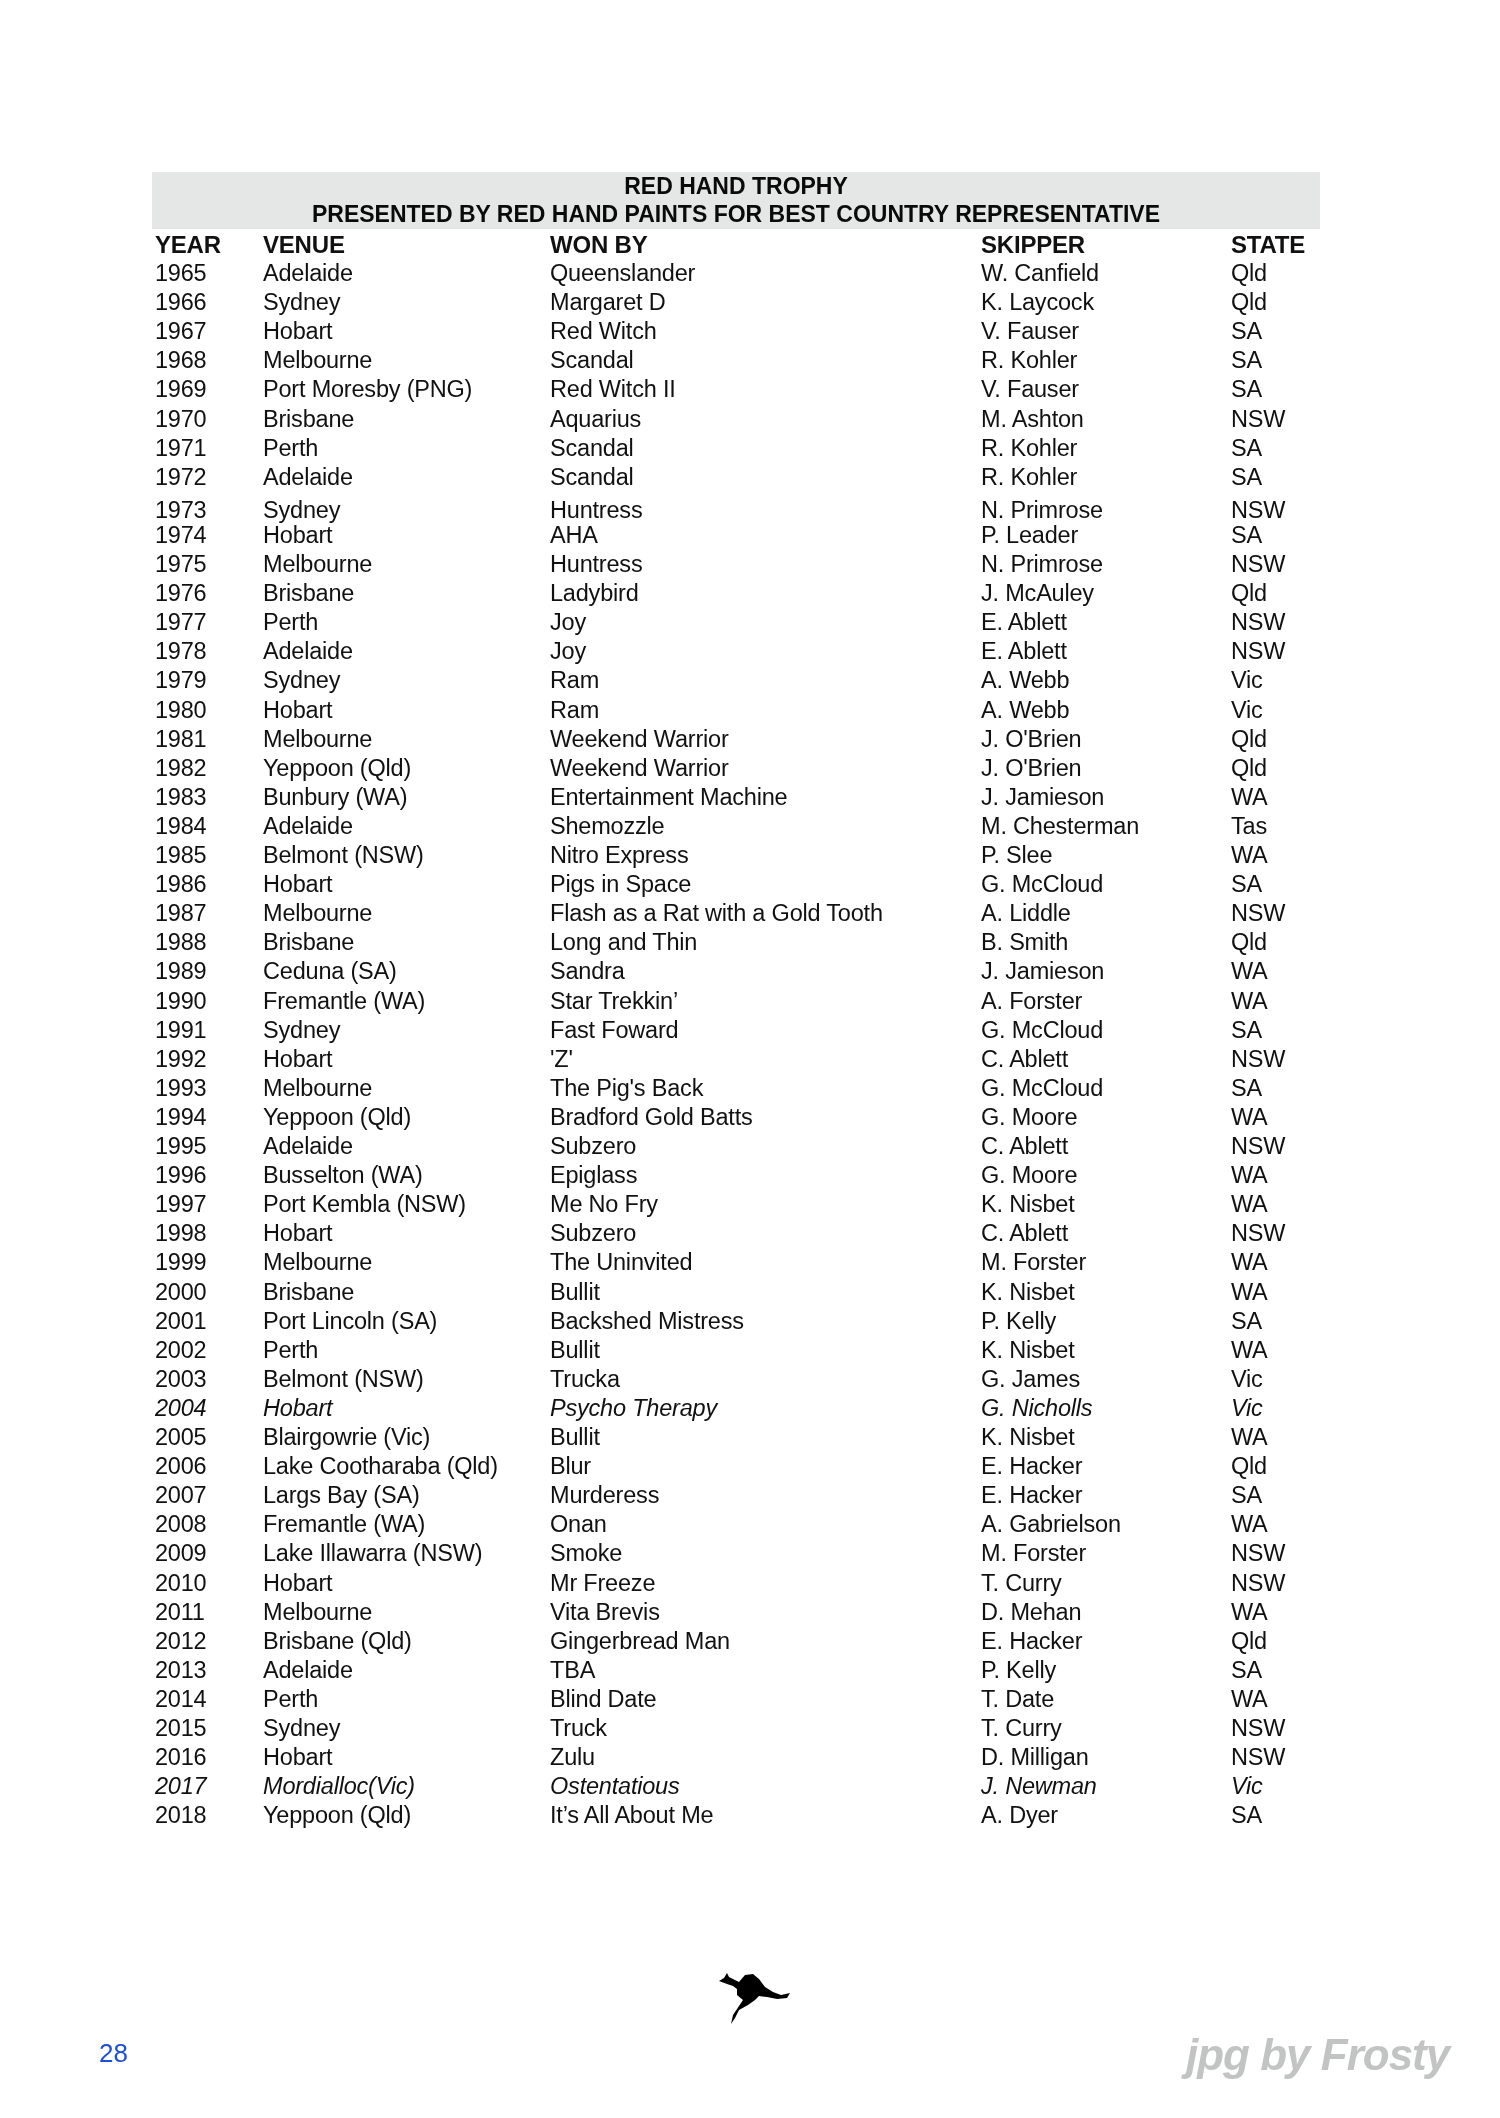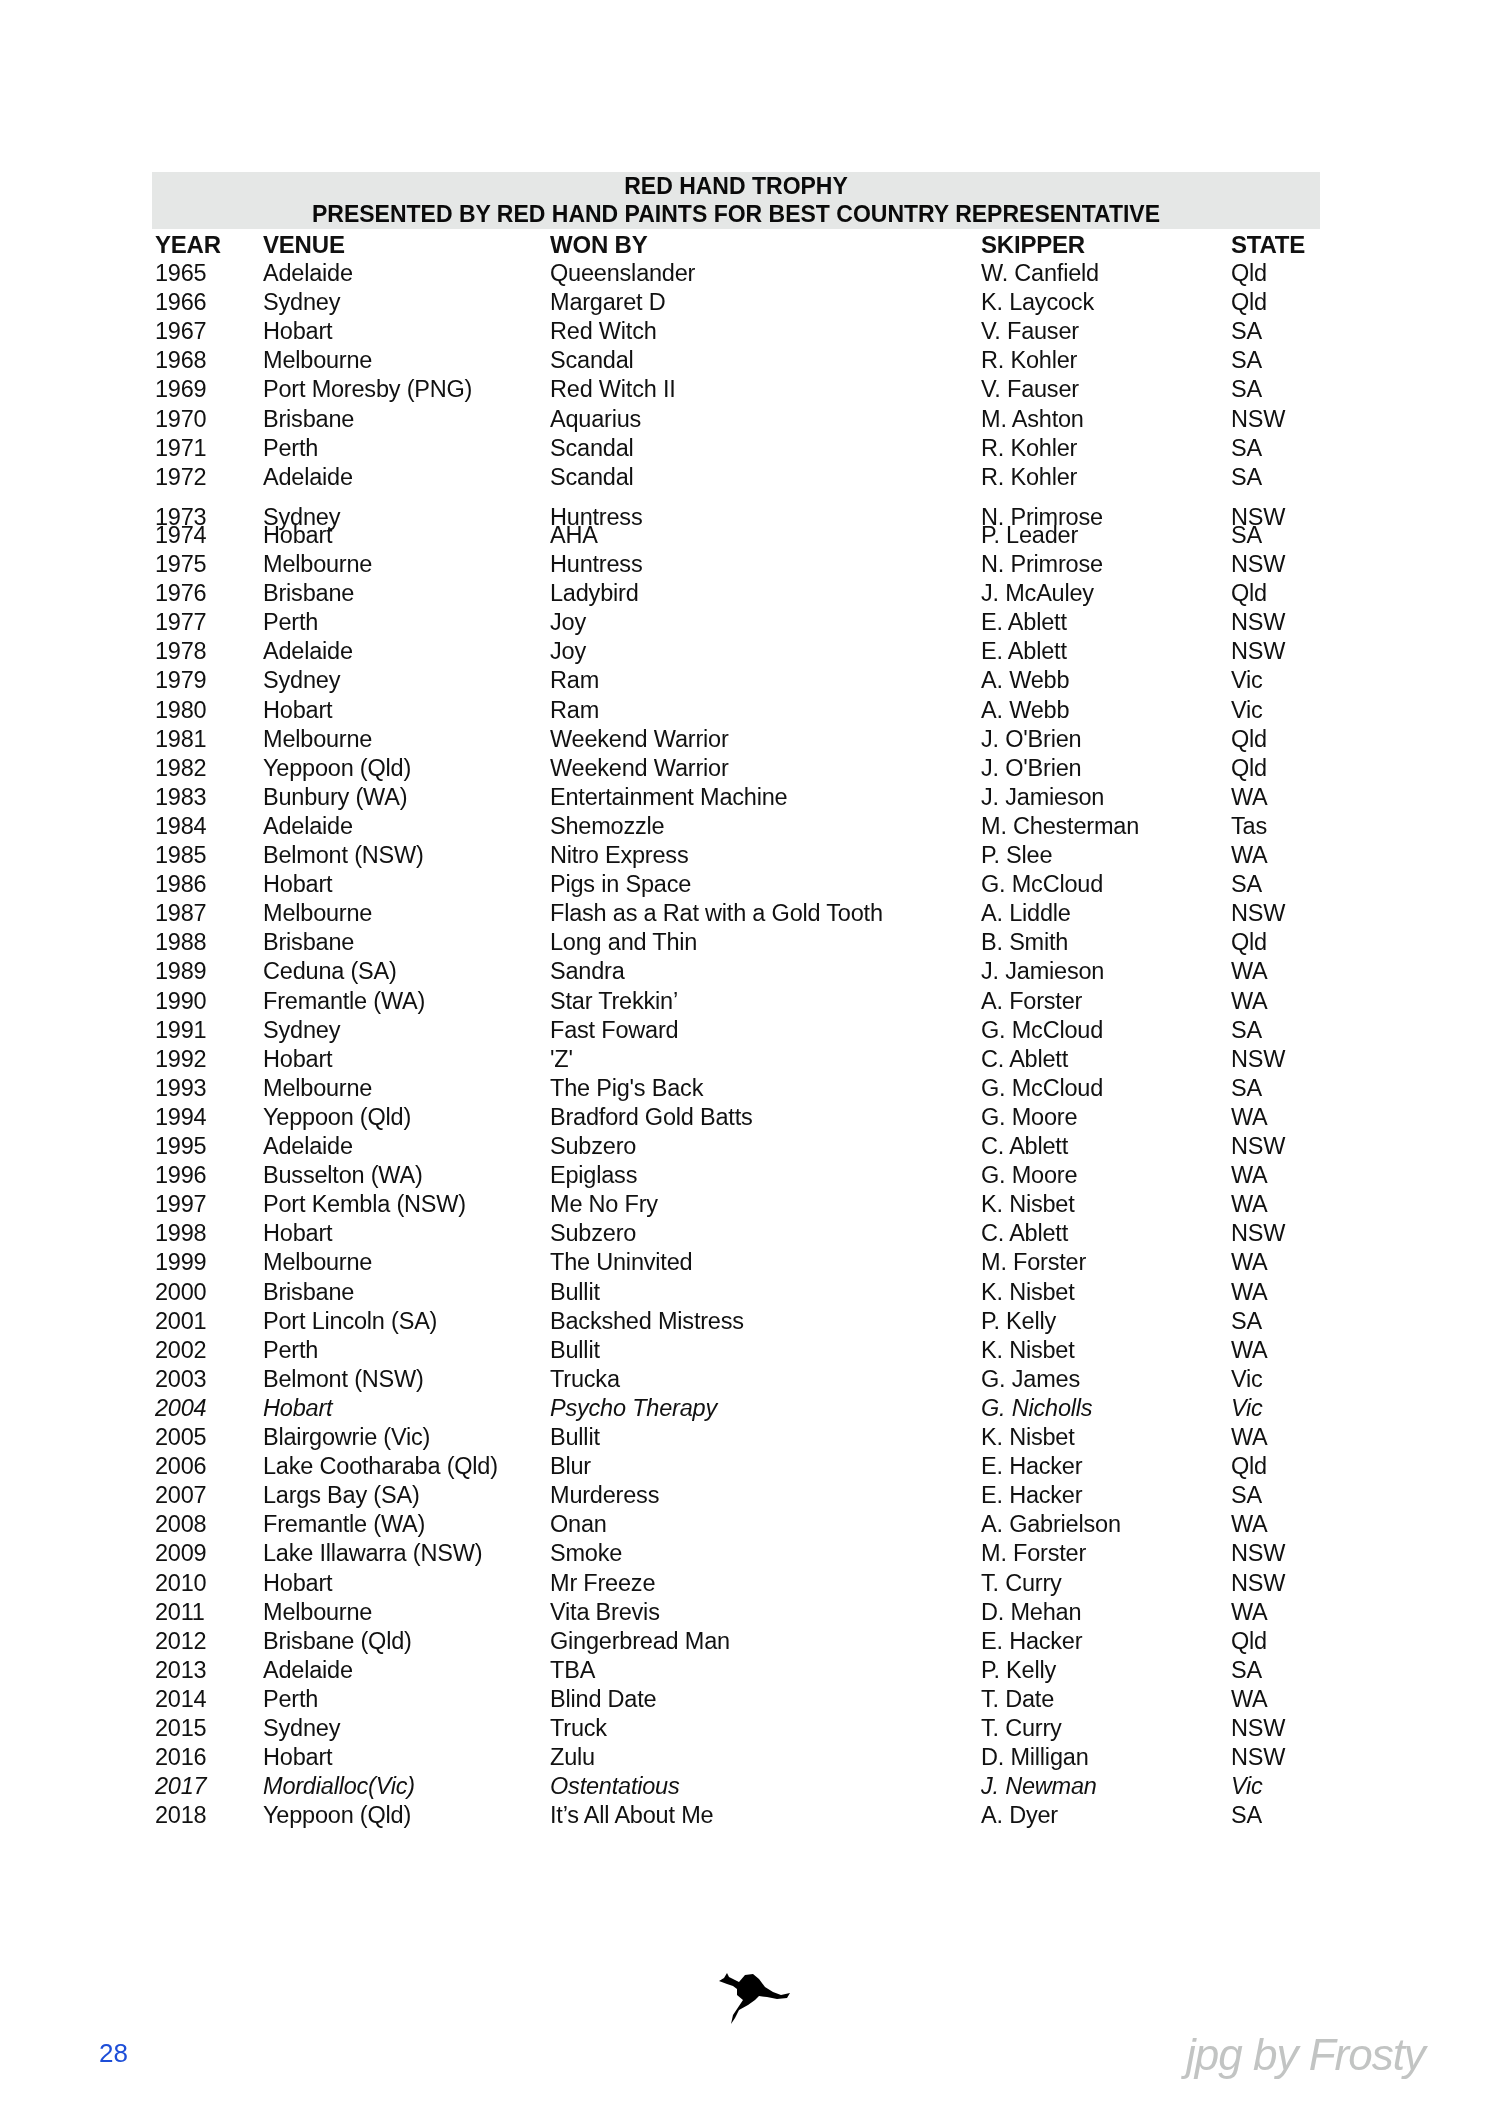--- a/index.html
+++ b/index.html
@@ -15,21 +15,21 @@
   .row { position: absolute; left: 0; width: 1500px; height: 29px; }
   .cell { position: absolute; top: 0; white-space: nowrap; font-size: 23.5px; line-height: 29px;
           letter-spacing: -0.2px; }
   .hdr .cell { font-weight: bold; font-size: 24px; }
   .c-year { left: 155px; }
   .c-venue { left: 263px; }
   .c-won { left: 550px; }
   .c-skip { left: 981px; }
   .c-state { left: 1231px; }
   .page-num { position: absolute; left: 99px; top: 2038px; font-size: 26px; color: #1d4ed8; }
-  .credit { position: absolute; left: 1186px; top: 2030px; font-size: 44px; font-weight: normal;
+  .credit { position: absolute; left: 1186px; top: 2030px; font-size: 44px; font-weight: bold;
             font-style: italic; color: #c2c4c3; letter-spacing: -1px; }
   .kangaroo { position: absolute; left: 715px; top: 1970px; width: 80px; height: 56px; }
 </style>
 </head>
 <body>
 
 <div class="banner">
   <div class="t1">RED HAND TROPHY</div>
   <div class="t2">PRESENTED BY RED HAND PAINTS FOR BEST COUNTRY REPRESENTATIVE</div>
 </div>
@@ -91,21 +91,21 @@
       <span class="cell c-skip">R. Kohler</span>
       <span class="cell c-state">SA</span>
     </div>
     <div class="row" style="top: 232.7px;">
       <span class="cell c-year">1972</span>
       <span class="cell c-venue">Adelaide</span>
       <span class="cell c-won">Scandal</span>
       <span class="cell c-skip">R. Kohler</span>
       <span class="cell c-state">SA</span>
     </div>
-    <div class="row" style="top: 273px;">
+    <div class="row" style="top: 266px;">
       <span class="cell c-year">1973</span>
       <span class="cell c-venue">Sydney</span>
       <span class="cell c-won">Huntress</span>
       <span class="cell c-skip">N. Primrose</span>
       <span class="cell c-state">NSW</span>
     </div>
     <div class="row" style="top: 290.9px;">
       <span class="cell c-year">1974</span>
       <span class="cell c-venue">Hobart</span>
       <span class="cell c-won">AHA</span>

